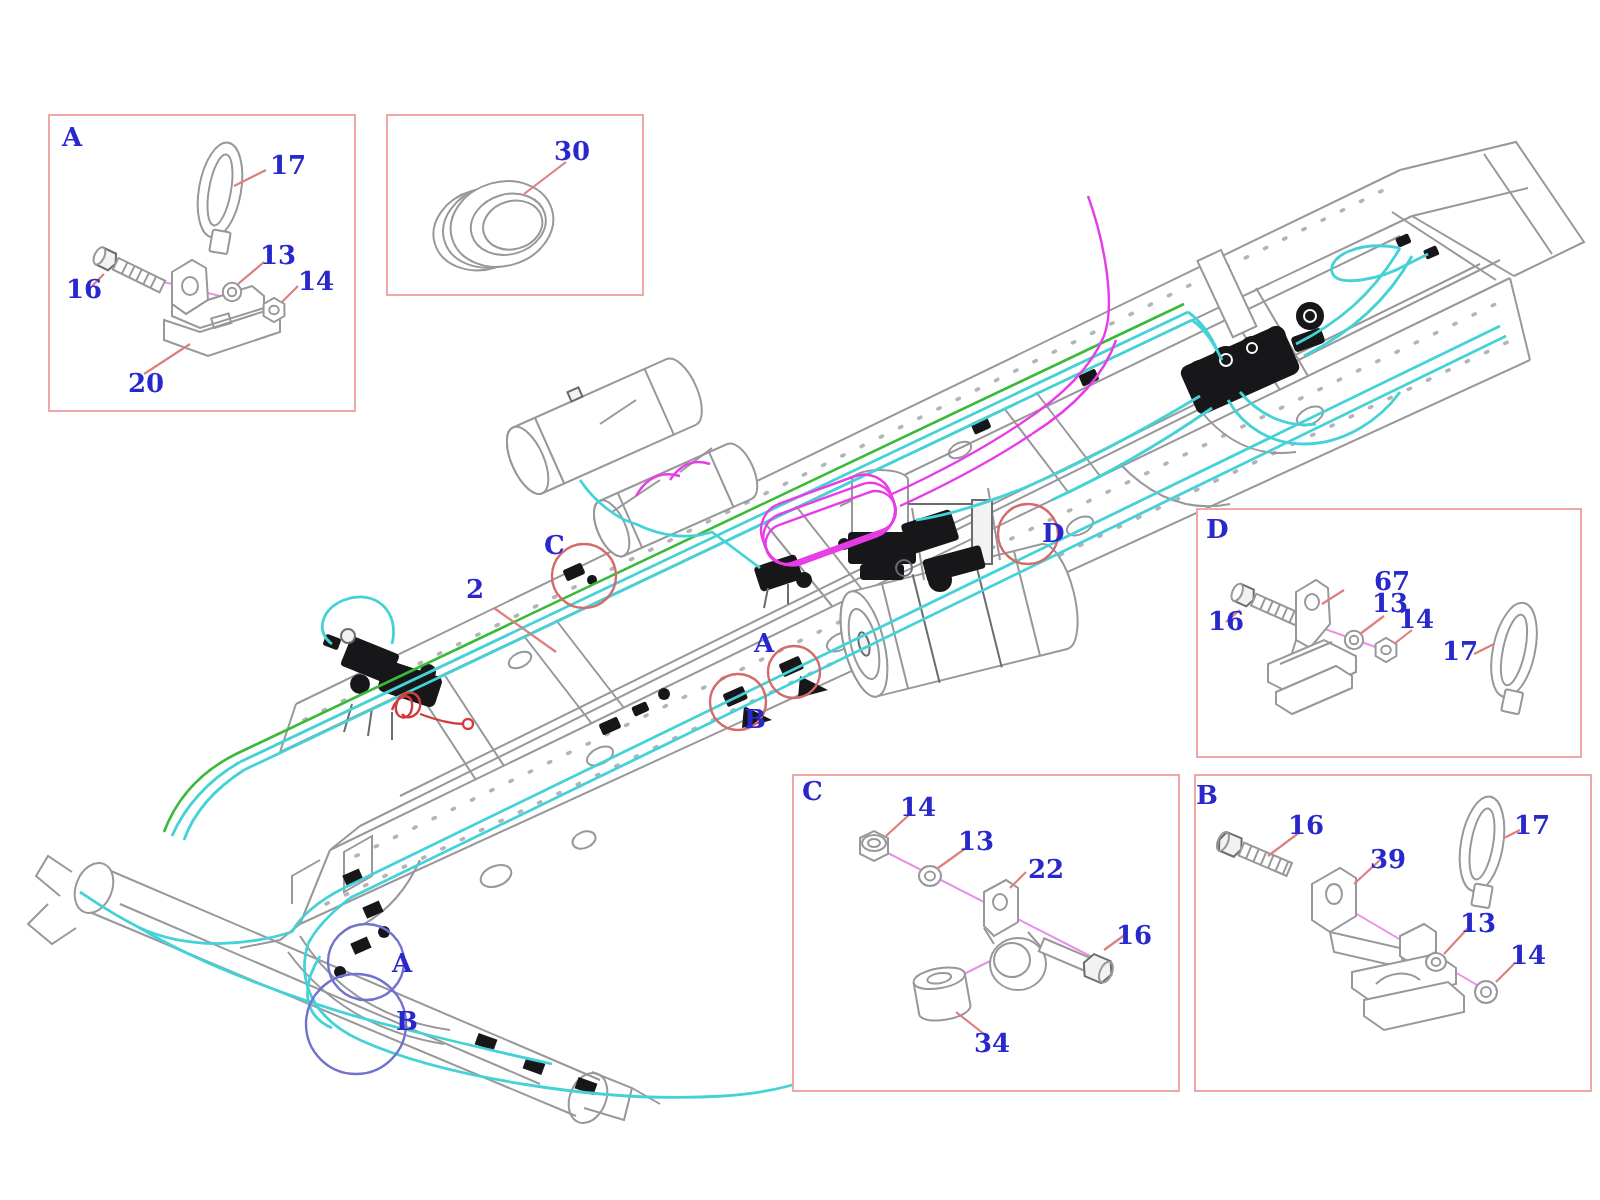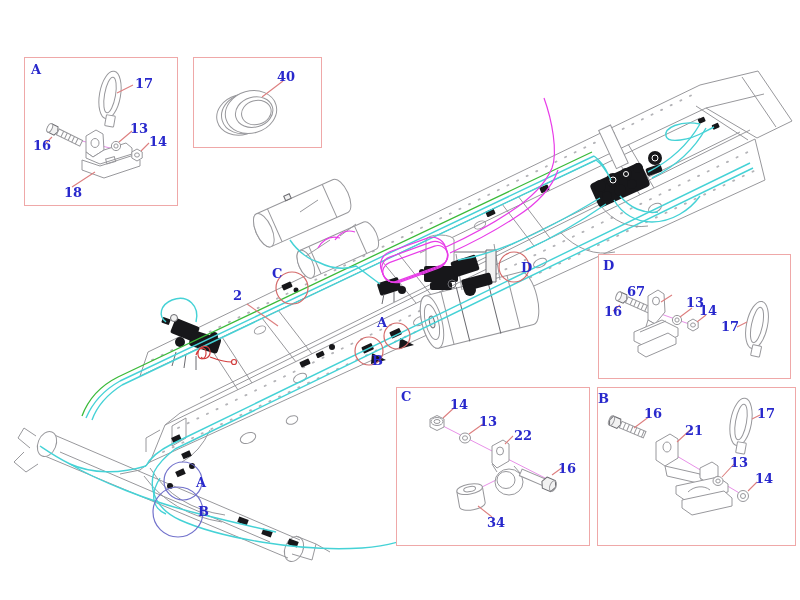--- a/index.html
+++ b/index.html
@@ -342,38 +342,38 @@
   <span class="lbl" style="left:377px;top:316px">A</span>
   <span class="lbl" style="left:372px;top:354px">B</span>
   <span class="lbl" style="left:196px;top:476px">A</span>
   <span class="lbl" style="left:198px;top:505px">B</span>
 
   <span class="lbl" style="left:31px;top:63px">A</span>
   <span class="lbl" style="left:135px;top:77px">17</span>
   <span class="lbl" style="left:130px;top:122px">13</span>
   <span class="lbl" style="left:149px;top:135px">14</span>
   <span class="lbl" style="left:33px;top:139px">16</span>
-  <span class="lbl" style="left:64px;top:186px">18</span>
-
-  <span class="lbl" style="left:277px;top:70px">40</span>
+  <span class="lbl" style="left:64px;top:186px">20</span>
+
+  <span class="lbl" style="left:277px;top:70px">30</span>
 
   <span class="lbl" style="left:603px;top:259px">D</span>
   <span class="lbl" style="left:604px;top:305px">16</span>
-  <span class="lbl" style="left:627px;top:285px">67</span>
+  <span class="lbl" style="left:687px;top:285px">67</span>
   <span class="lbl" style="left:686px;top:296px">13</span>
   <span class="lbl" style="left:699px;top:304px">14</span>
   <span class="lbl" style="left:721px;top:320px">17</span>
 
   <span class="lbl" style="left:401px;top:390px">C</span>
   <span class="lbl" style="left:450px;top:398px">14</span>
   <span class="lbl" style="left:479px;top:415px">13</span>
   <span class="lbl" style="left:514px;top:429px">22</span>
   <span class="lbl" style="left:558px;top:462px">16</span>
   <span class="lbl" style="left:487px;top:516px">34</span>
 
   <span class="lbl" style="left:598px;top:392px">B</span>
   <span class="lbl" style="left:644px;top:407px">16</span>
-  <span class="lbl" style="left:685px;top:424px">21</span>
+  <span class="lbl" style="left:685px;top:424px">39</span>
   <span class="lbl" style="left:757px;top:407px">17</span>
   <span class="lbl" style="left:730px;top:456px">13</span>
   <span class="lbl" style="left:755px;top:472px">14</span>
 
 </div>
 
 </body></html>

